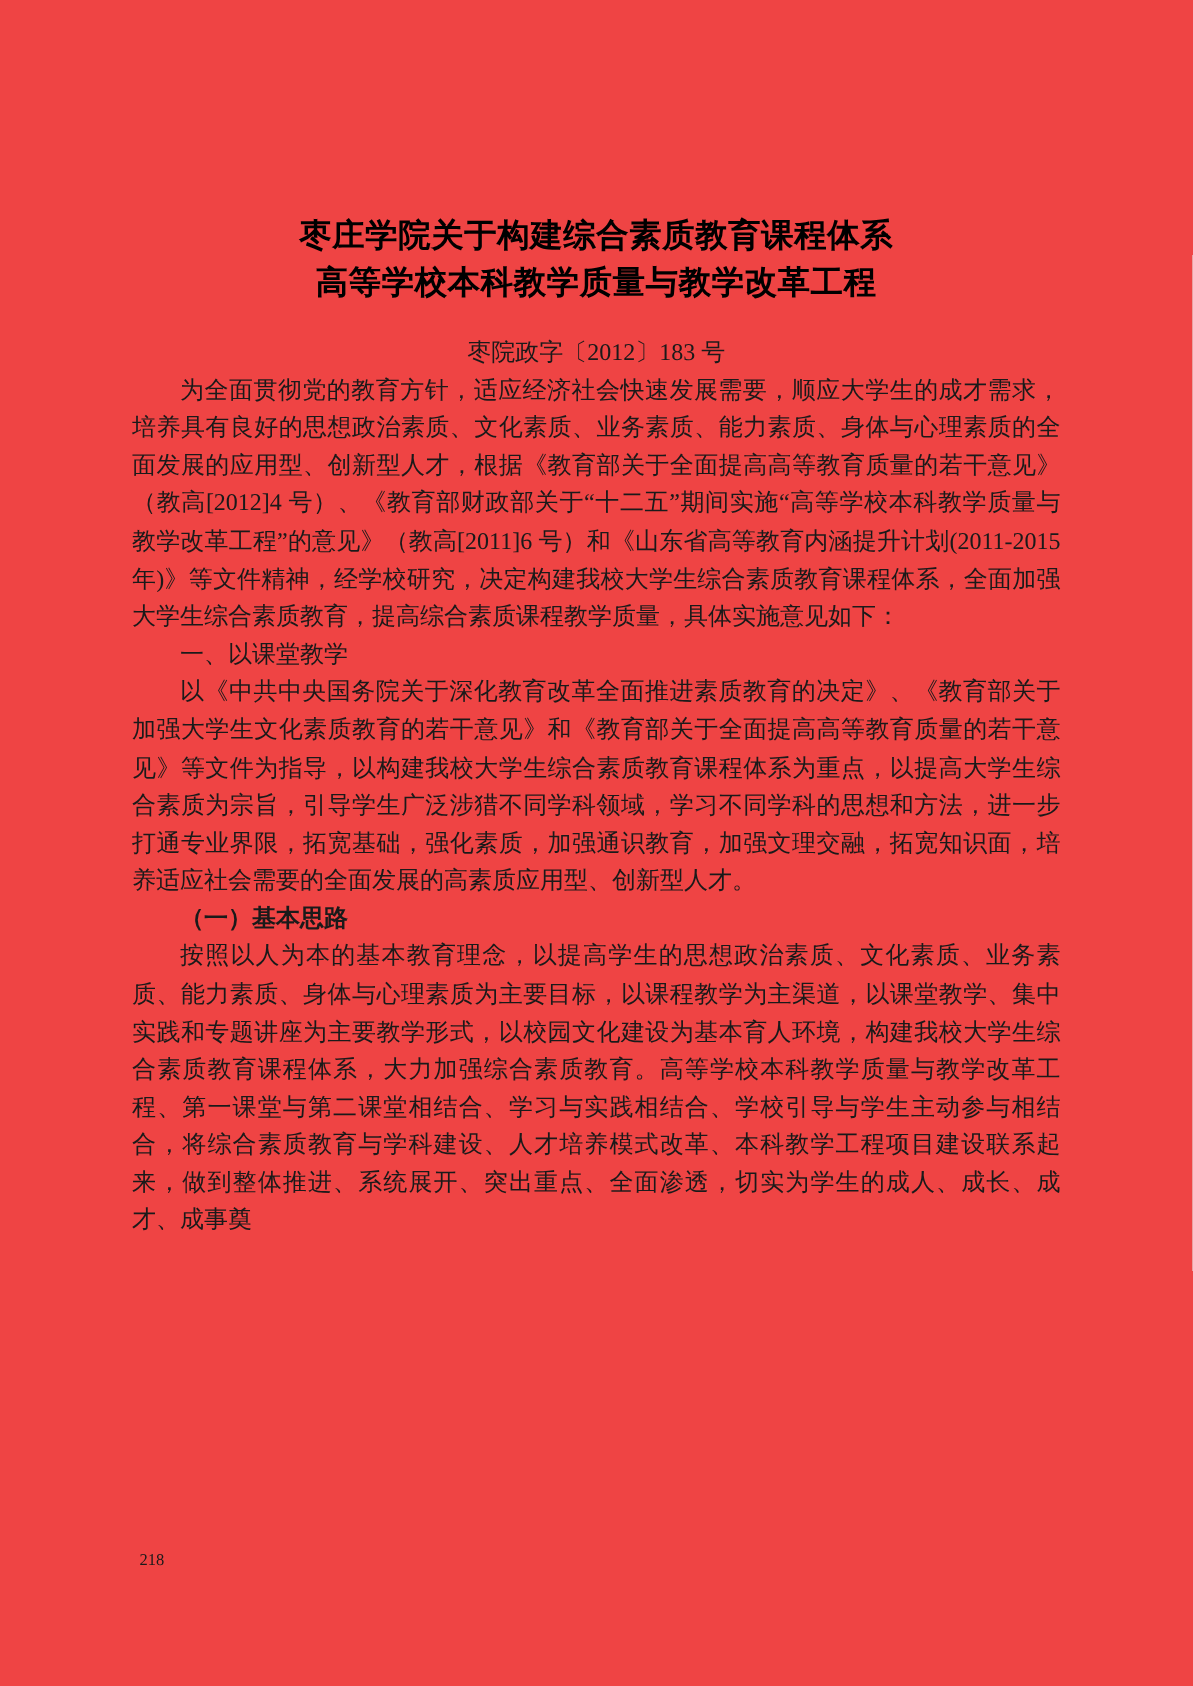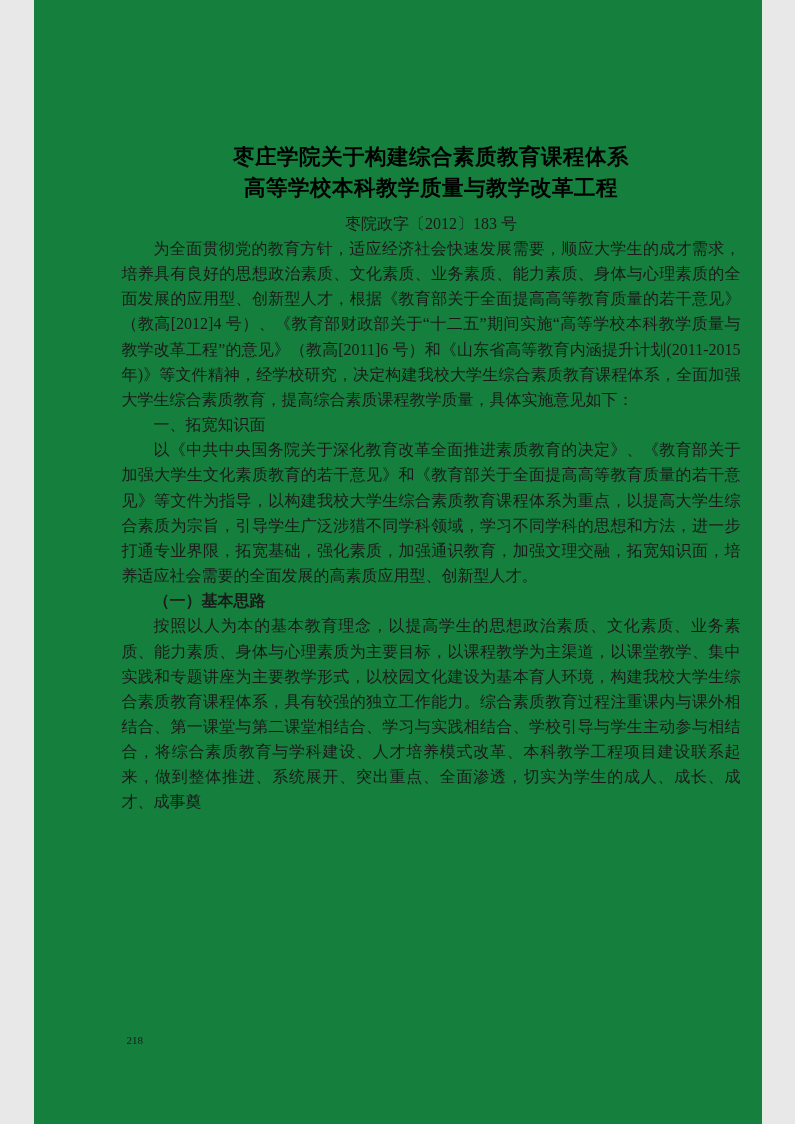--- a/index.html
+++ b/index.html
@@ -1,21 +1,21 @@
 <!DOCTYPE html>
 <html lang="zh"><head>
 <meta charset="utf-8">
 <style>
   html, body { margin: 0; padding: 0; background: #e8e8e8; }
   .page {
     position: relative;
-    width: 728px;
+    width: 795px;
     height: 1124px;
     margin: 0 auto;
-    background: #15803d;
+    background: #ef4444;
     overflow: hidden;
     font-family: "Liberation Serif", "DejaVu Serif", serif;
     color: #1a1a1a;
   }
   .content {
     position: absolute;
     left: 88px;
     top: 142px;
     width: 619px;
   }
@@ -23,21 +23,21 @@
     margin: 0;
     font-size: 21.5px;
     font-weight: 700;
     color: #000000;
     text-align: center;
     line-height: 31px;
     letter-spacing: 0.5px;
   }
   .title .tline { display: block; }
   .docnum {
-    margin-top: 8px;
+    margin-top: 20px;
     text-align: center;
     font-size: 16px;
     line-height: 24px;
     color: #1a1a1a;
   }
   .body-text {
     font-size: 16px;
     line-height: 25.15px;
     text-align: justify;
   }
@@ -62,20 +62,20 @@
 
 <div class="page">
   <div class="content">
     <h1 class="title">
       <span class="tline">枣庄学院关于构建综合素质教育课程体系</span>
       <span class="tline">高等学校本科教学质量与教学改革工程</span>
     </h1>
     <div class="docnum">枣院政字〔2012〕183 号</div>
     <div class="body-text">
         <p class="paragraph">为全面贯彻党的教育方针，适应经济社会快速发展需要，顺应大学生的成才需求，培养具有良好的思想政治素质、文化素质、业务素质、能力素质、身体与心理素质的全面发展的应用型、创新型人才，根据《教育部关于全面提高高等教育质量的若干意见》（教高[2012]4 号）、《教育部财政部关于“十二五”期间实施“高等学校本科教学质量与教学改革工程”的意见》（教高[2011]6 号）和《山东省高等教育内涵提升计划(2011-2015 年)》等文件精神，经学校研究，决定构建我校大学生综合素质教育课程体系，全面加强大学生综合素质教育，提高综合素质课程教学质量，具体实施意见如下：</p>
-        <p class="heading">一、拓宽知识面</p>
+        <p class="heading">一、以课堂教学</p>
         <p class="paragraph">以《中共中央国务院关于深化教育改革全面推进素质教育的决定》、《教育部关于加强大学生文化素质教育的若干意见》和《教育部关于全面提高高等教育质量的若干意见》等文件为指导，以构建我校大学生综合素质教育课程体系为重点，以提高大学生综合素质为宗旨，引导学生广泛涉猎不同学科领域，学习不同学科的思想和方法，进一步打通专业界限，拓宽基础，强化素质，加强通识教育，加强文理交融，拓宽知识面，培养适应社会需要的全面发展的高素质应用型、创新型人才。</p>
         <p class="heading-bold">（一）基本思路</p>
-        <p class="paragraph">按照以人为本的基本教育理念，以提高学生的思想政治素质、文化素质、业务素质、能力素质、身体与心理素质为主要目标，以课程教学为主渠道，以课堂教学、集中实践和专题讲座为主要教学形式，以校园文化建设为基本育人环境，构建我校大学生综合素质教育课程体系，具有较强的独立工作能力。综合素质教育过程注重课内与课外相结合、第一课堂与第二课堂相结合、学习与实践相结合、学校引导与学生主动参与相结合，将综合素质教育与学科建设、人才培养模式改革、本科教学工程项目建设联系起来，做到整体推进、系统展开、突出重点、全面渗透，切实为学生的成人、成长、成才、成事奠</p>
+        <p class="paragraph">按照以人为本的基本教育理念，以提高学生的思想政治素质、文化素质、业务素质、能力素质、身体与心理素质为主要目标，以课程教学为主渠道，以课堂教学、集中实践和专题讲座为主要教学形式，以校园文化建设为基本育人环境，构建我校大学生综合素质教育课程体系，大力加强综合素质教育。高等学校本科教学质量与教学改革工程、第一课堂与第二课堂相结合、学习与实践相结合、学校引导与学生主动参与相结合，将综合素质教育与学科建设、人才培养模式改革、本科教学工程项目建设联系起来，做到整体推进、系统展开、突出重点、全面渗透，切实为学生的成人、成长、成才、成事奠</p>
       </div>
   </div>
   <div class="pagenum">218</div>
 </div>
 
 </body></html>

